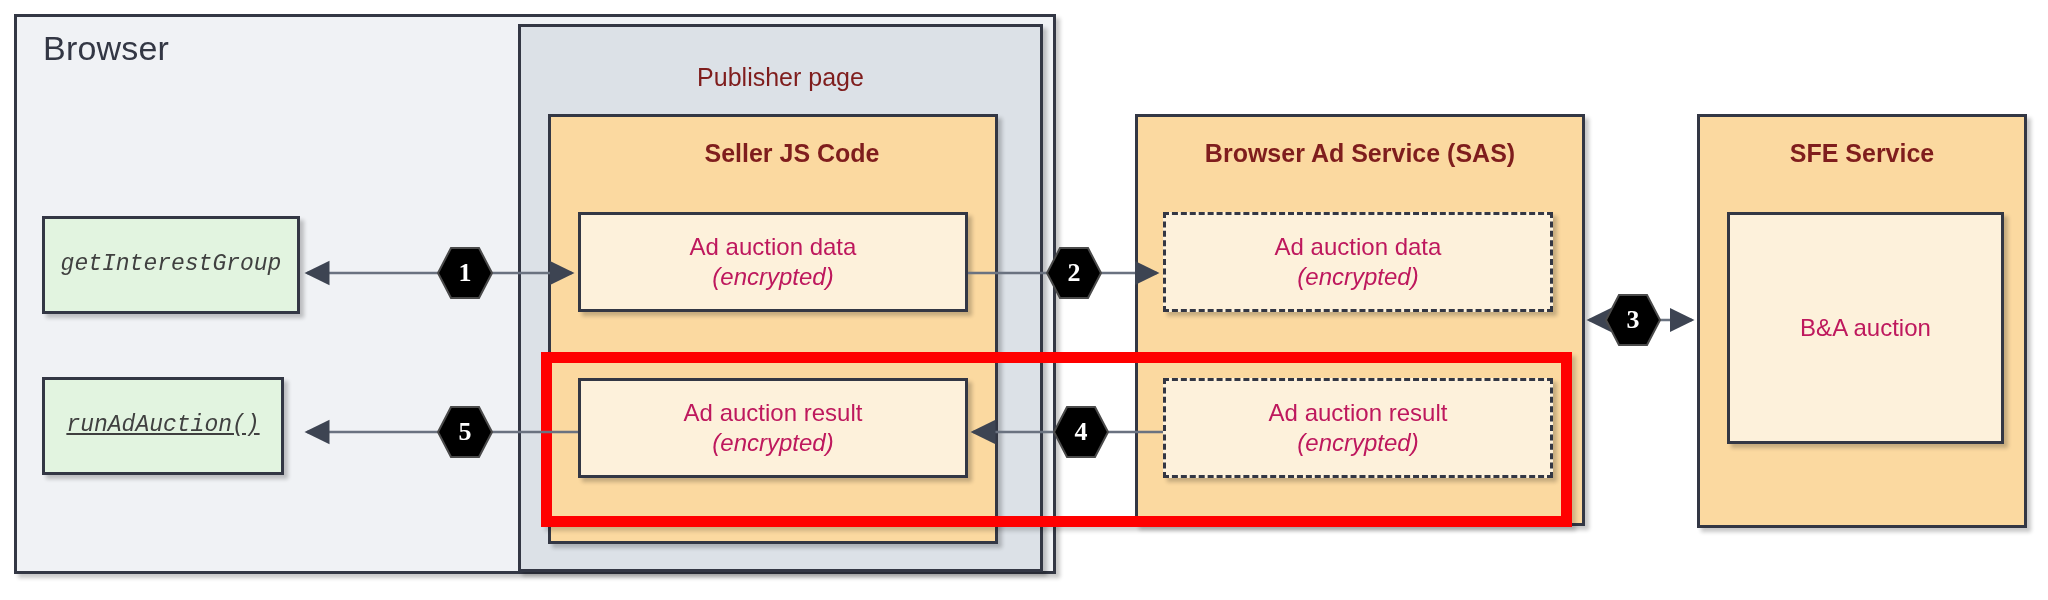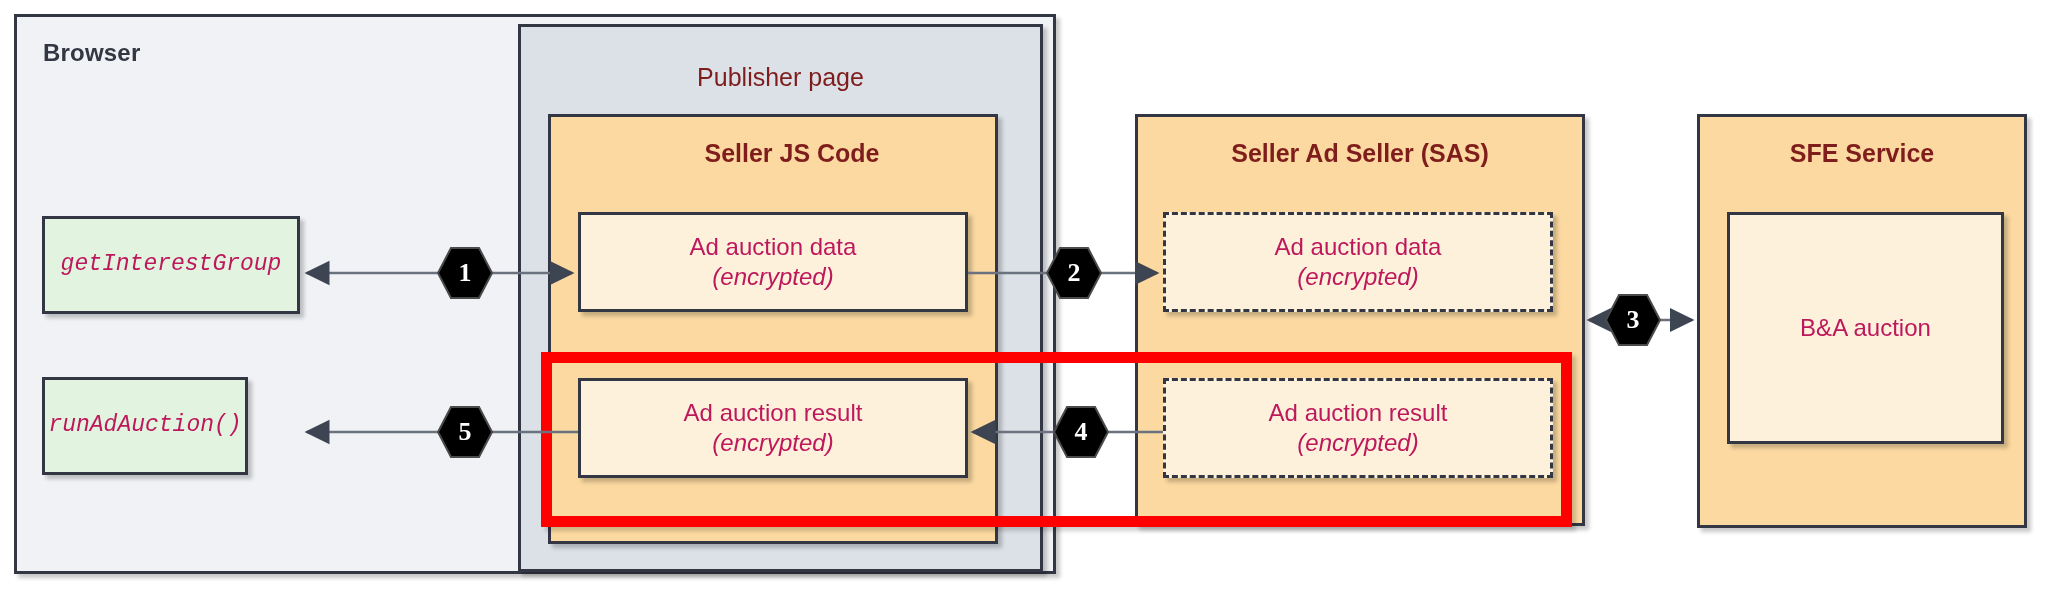--- a/index.html
+++ b/index.html
@@ -35,23 +35,23 @@
   #browser {
     left: 14px;
     top: 14px;
     width: 1042px;
     height: 560px;
     background: #f0f2f5;
   }
   #browser-title {
     position: absolute;
     left: 26px;
-    top: 22px;
-    font-size: 24px;
-    font-weight: bold;
+    top: 12px;
+    font-size: 34px;
+    font-weight: normal;
     color: #333744;
     letter-spacing: 0.2px;
   }
 
   
   #publisher {
     left: 518px;
     top: 24px;
     width: 525px;
     height: 548px;
@@ -138,21 +138,21 @@
     border: 3px solid #333744;
     box-shadow: 4px 4px 4px rgba(0,0,0,0.22);
     display: flex;
     flex-direction: column;
     align-items: center;
     justify-content: center;
     font-family: "Liberation Mono", monospace;
     font-style: italic;
     font-size: 23px;
     line-height: 1.3;
-    color: #be185d;
+    color: #404040;
     text-align: center;
     white-space: pre;
   }
 
   
   #redbox {
     position: absolute;
     left: 541px;
     top: 352px;
     width: 1031px;
@@ -203,32 +203,32 @@
 
   <div class="box" id="publisher">
     <div class="box-title" id="publisher-title">Publisher page</div>
   </div>
 
   <div class="box" id="sellerjs">
     <div class="box-title" id="sellerjs-title">Seller JS Code</div>
   </div>
 
   <div class="box" id="sas">
-    <div class="box-title" id="sas-title">Seller Ad Seller (SAS)</div>
+    <div class="box-title" id="sas-title">Browser Ad Service (SAS)</div>
   </div>
 
   <div class="box" id="sfe">
     <div class="box-title" id="sfe-title">SFE Service</div>
   </div>
 
   <div class="apibox" style="left:42px; top:216px; width:258px; height:98px;">
     <div>getInterestGroup</div>
   </div>
 
-  <div class="apibox" style="left:42px; top:377px; width:206px; height:98px;">
+  <div class="apibox" style="left:42px; top:377px; width:242px; height:98px;text-decoration:underline;">
     <div>runAdAuction()</div>
   </div>
 
   <div class="inner" style="left:578px; top:212px; width:390px; height:100px;">
     <div>Ad auction data</div>
     <div class="em">(encrypted)</div>
   </div>
 
   <div class="inner" style="left:578px; top:378px; width:390px; height:100px;">
     <div>Ad auction result</div>

